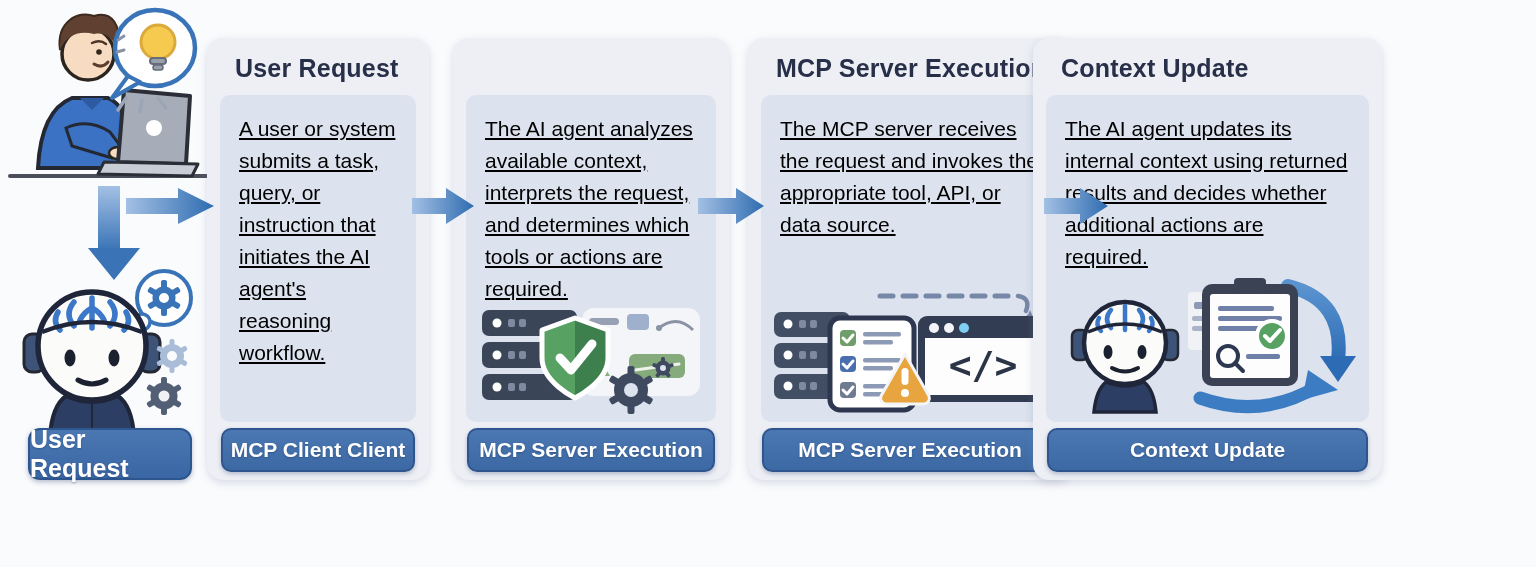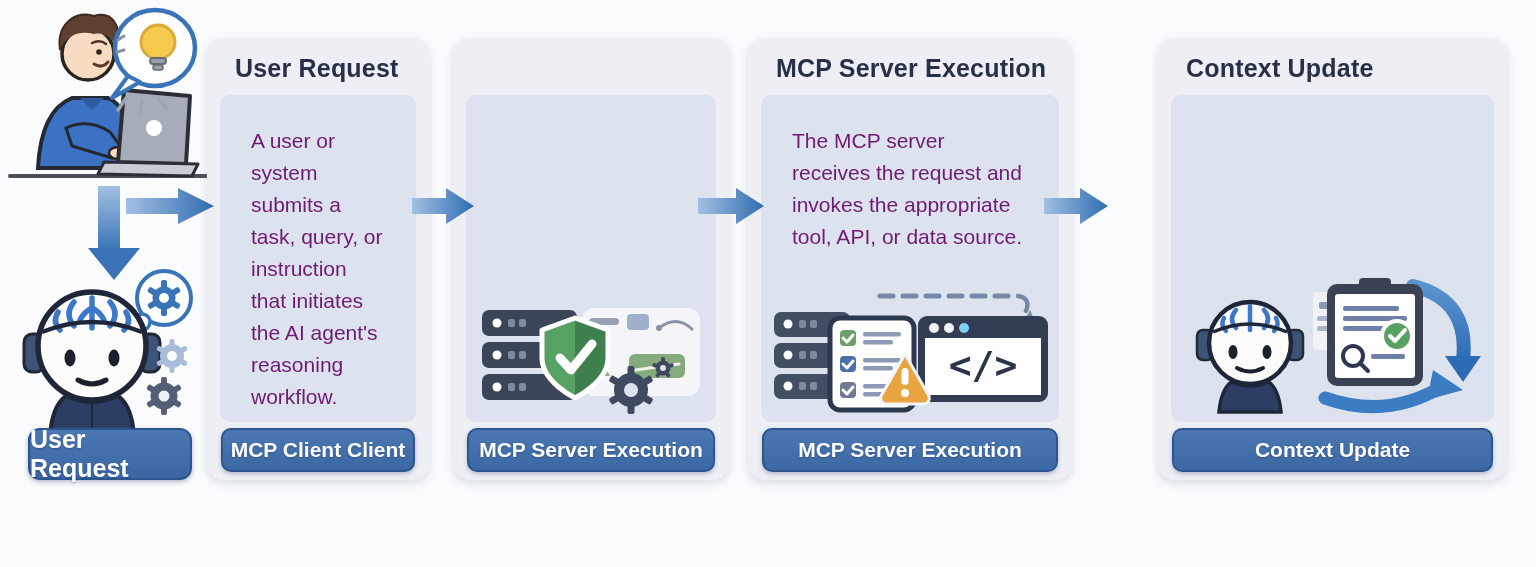--- a/index.html
+++ b/index.html
@@ -22,39 +22,39 @@
     margin:0;padding:16px 8px 0 28px;
     font-size:25px;font-weight:bold;color:#273048;letter-spacing:.2px;
     white-space:nowrap;
   }
   .panel-body{
     position:absolute;top:57px;left:13px;right:13px;height:327px;
     background:#dce2ee;border-radius:10px;
     padding:14px 15px;box-sizing:border-box;
   }
   .panel-body p{
-    margin:16px;font-size:21px;line-height:32px;color:#701a75;
+    margin:4px;font-size:21px;line-height:32px;color:#000000;text-decoration:underline;
   }
   .icon-cluster{
     position:absolute;bottom:6px;left:0;right:0;
     display:flex;justify-content:center;
   }
   .pill{
     position:absolute;bottom:8px;left:14px;right:14px;height:44px;
     background:linear-gradient(#4b78b2,#3c68a3);
     border:2px solid #2e558e;border-radius:10px;box-sizing:border-box;
     color:#fff;font-weight:bold;font-size:21px;
     display:flex;align-items:center;justify-content:center;
     text-shadow:0 1px 2px rgba(20,40,80,.35);
     box-shadow:0 2px 4px rgba(90,105,140,.4);
   }
   #panel-1{left:207px;width:222px;}
   #panel-2{left:453px;width:276px;}
   #panel-3{left:748px;width:324px;}
-  #panel-4{left:1158px;width:349px;}
+  #panel-4{left:1033px;width:349px;}
 
   
   .start-pill{
     position:absolute;left:28px;top:428px;width:164px;height:52px;
     background:linear-gradient(#4b78b2,#3a66a4);
     border:2px solid #2d568f;border-radius:12px;box-sizing:border-box;
     color:#fff;font-weight:bold;font-size:25px;
     display:flex;align-items:center;justify-content:center;
     text-shadow:0 1px 2px rgba(20,40,80,.35);
     box-shadow:0 2px 5px rgba(90,105,140,.45);
@@ -229,20 +229,21 @@
   <section id="panel-1" class="panel">
     <h2>User Request</h2>
     <div class="panel-body">
       <p>A user or system submits a task, query, or instruction that initiates the AI agent's reasoning workflow.</p>
     </div>
     <div class="pill">MCP Client Client</div>
   </section>
 
   <section id="panel-2" class="panel">
     <div class="panel-body">
+      <p>The AI agent analyzes available context, interprets the request, and determines which tools or actions are required.</p>
       <div class="icon-cluster">
         <svg width="228" height="110" viewBox="0 0 228 110">
           <defs>
               <linearGradient id="shg" x1="0" y1="0" x2="1" y2="0">
                 <stop offset="0.5" stop-color="#57a263"></stop>
                 <stop offset="0.5" stop-color="#3e7f4e"></stop>
               </linearGradient>
             </defs>
           <rect x="105" y="2" width="118" height="88" rx="12" fill="#f4f5f8"></rect>
           <g>
@@ -366,20 +367,21 @@
           </g>
         </svg>
       </div>
     </div>
     <div class="pill">MCP Server Execution</div>
   </section>
 
   <section id="panel-4" class="panel">
     <h2>Context Update</h2>
     <div class="panel-body">
+      <p>The AI agent updates its internal context using returned results and decides whether additional actions are required.</p>
       <div class="icon-cluster">
         <svg width="316" height="138" viewBox="0 0 316 138">
           <defs>
             <clipPath id="headclip2">
                 <circle cx="75" cy="65" r="39"></circle>
               </clipPath>
             <linearGradient id="cyc" x1="0" y1="0" x2="0" y2="1">
                 <stop offset="0" stop-color="#5b93cf"></stop>
                 <stop offset="1" stop-color="#2d6cb5"></stop>
               </linearGradient>

